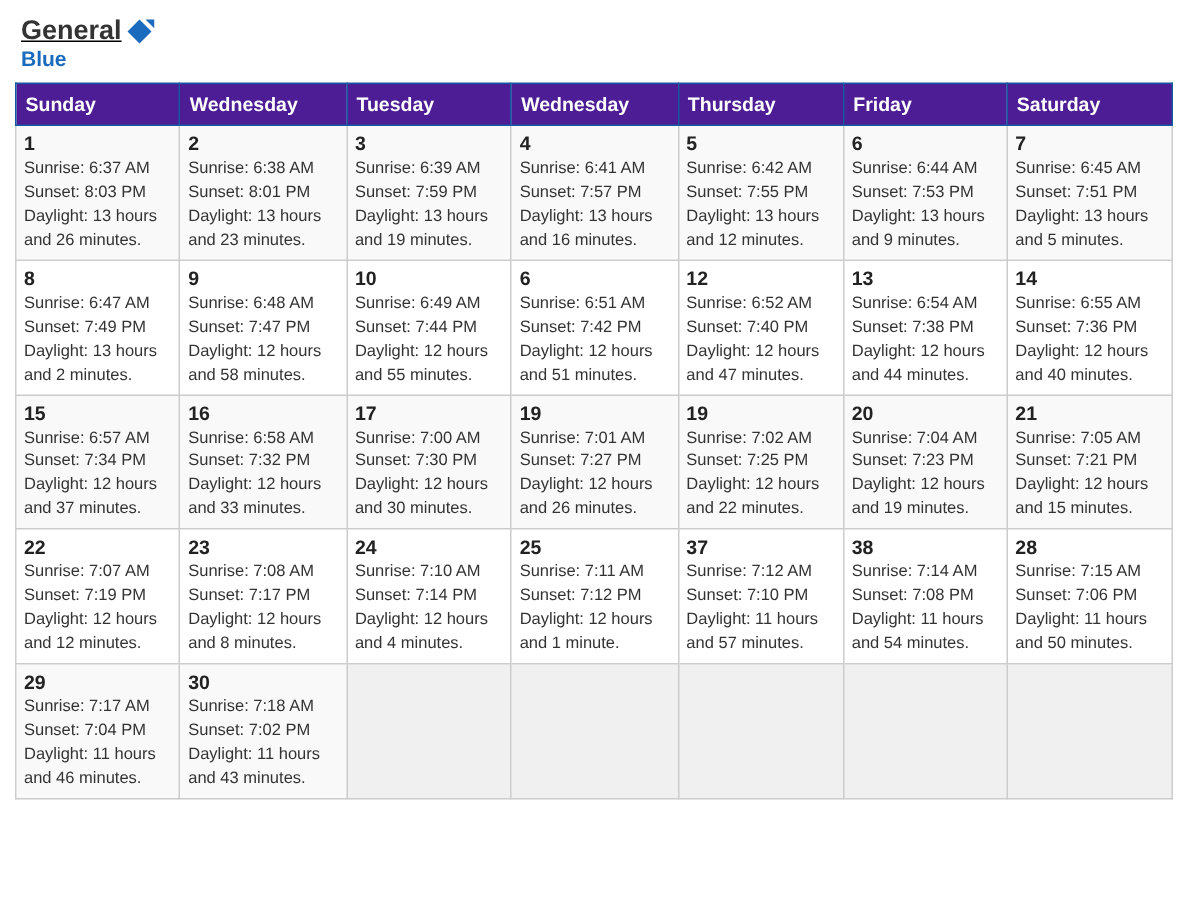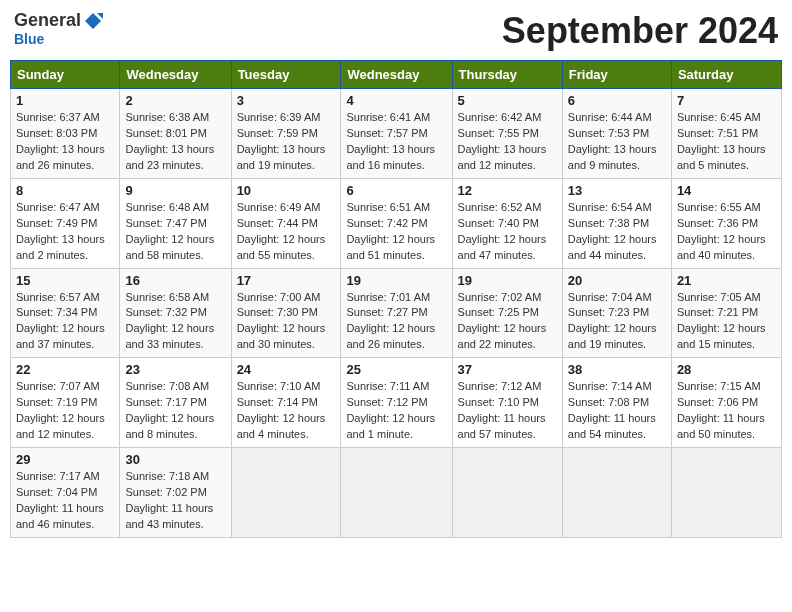--- a/index.html
+++ b/index.html
@@ -18,20 +18,21 @@
       padding: 0 4px;
     }
     .logo {
       display: flex;
       flex-direction: column;
       align-items: flex-start;
     }
     .logo-text {
       display: flex;
       align-items: center;
+      text-decoration: underline;
     }
     .logo-general {
       font-size: 18px;
       font-weight: bold;
       color: #333;
     }
     .logo-blue {
       font-size: 14px;
       font-weight: bold;
       color: #1a6bbd;
@@ -52,21 +53,21 @@
     .location {
       font-size: 15px;
       color: #444;
     }
     .calendar {
       width: 100%;
       border-collapse: collapse;
       border: 1px solid #ccc;
     }
     .calendar th {
-      background: #4d7c0f;
+      background: #4c1d95;
       color: #fff;
       text-align: left;
       padding: 6px 6px;
       font-size: 13px;
       font-weight: bold;
       border: 1px solid #1558a0;
     }
     .calendar td {
       vertical-align: top;
       border: 1px solid #ccc;
@@ -107,21 +108,20 @@
     <div class="logo-text">
       <span class="logo-general">General</span>
       <svg class="logo-icon" viewBox="0 0 20 20">
         <polygon points="10,2 18,10 10,18 2,10" fill="#1a6bbd"></polygon>
         <polygon points="14,2 20,8 20,2" fill="#1a6bbd"></polygon>
       </svg>
     </div>
     <span class="logo-blue">Blue</span>
   </div>
   <div class="title-section">
-    <div class="month-title">September 2024</div>
   </div>
 </div>
 
 <table class="calendar">
   <thead>
     <tr>
       <th>Sunday</th>
       <th>Wednesday</th>
       <th>Tuesday</th>
       <th>Wednesday</th>

